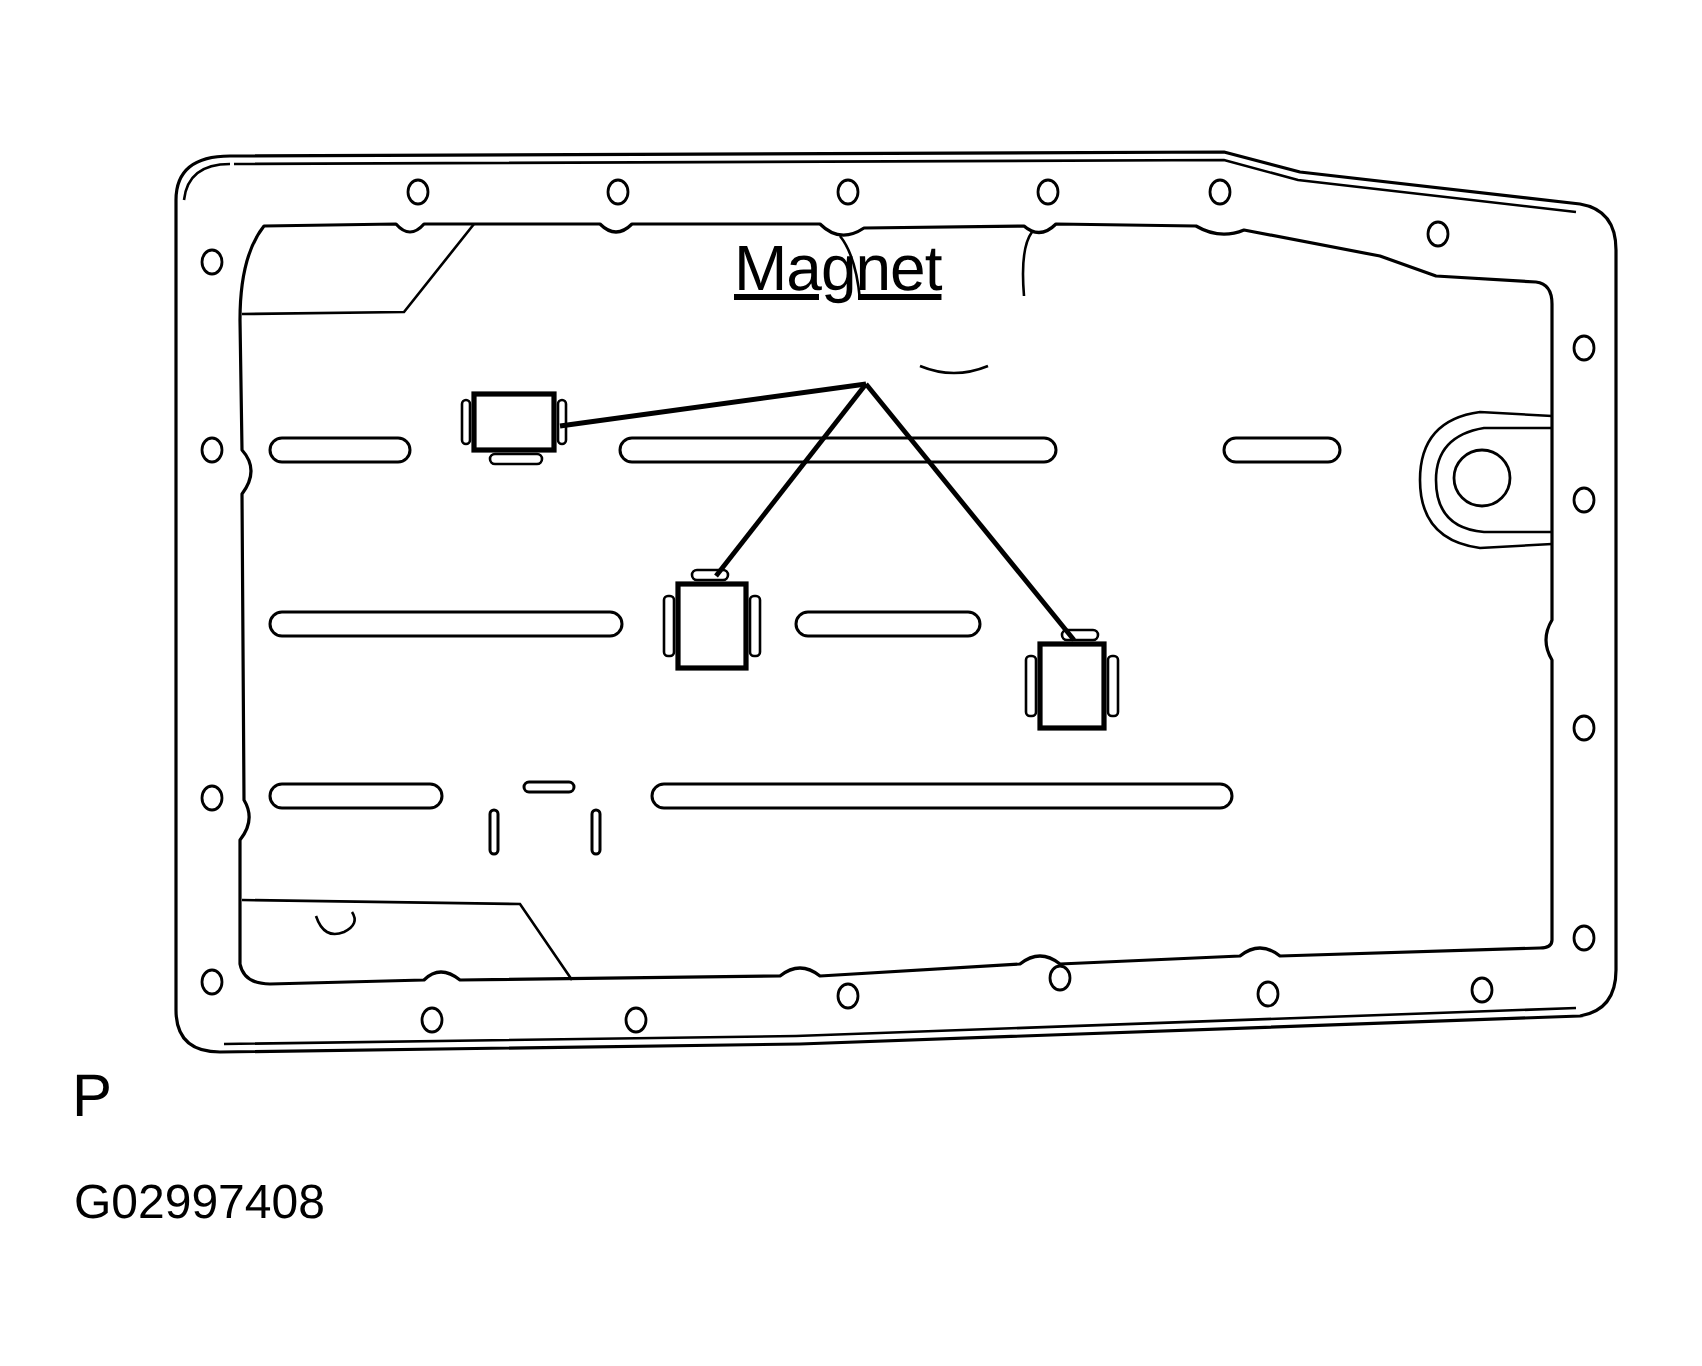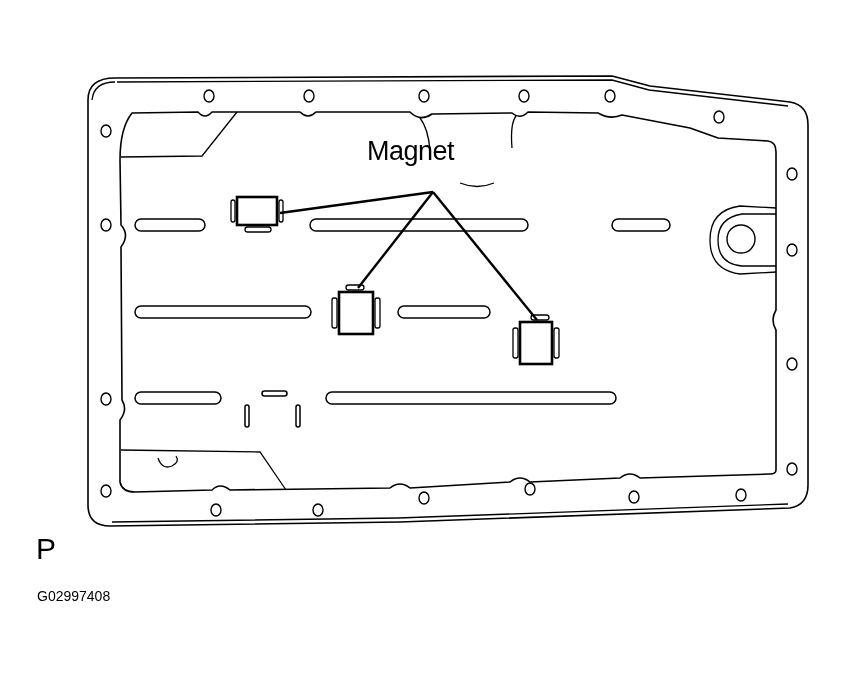--- a/index.html
+++ b/index.html
@@ -5,23 +5,23 @@
   html, body { margin:0; padding:0; background:#ffffff; }
   body { width:851px; height:683px; position:relative; overflow:hidden; font-family:"Liberation Sans", sans-serif; }
   svg { position:absolute; left:0; top:0; }
   .ln { fill:none; stroke:#000; stroke-width:1.6; stroke-linejoin:round; stroke-linecap:round; }
   .thin { fill:none; stroke:#000; stroke-width:1.3; }
   .thick { fill:none; stroke:#000; stroke-width:2.6; }
   .hole { fill:#fff; stroke:#000; stroke-width:1.4; }
   .slot { fill:#fff; stroke:#000; stroke-width:1.5; }
   .leader { stroke:#000; stroke-width:2.4; fill:none; }
   .label-text { position:absolute; color:#000; }
-  #magnet-label { left:367px; top:136px; font-size:27px; letter-spacing:-0.5px; }
+  #magnet-label { left:367px; top:116px; font-size:32px; letter-spacing:-0.5px;text-decoration:underline; }
   #view-letter { left:36px; top:532px; font-size:30px; }
-  #figure-code { left:37px; top:588px; font-size:14px; }
+  #figure-code { left:37px; top:588px; font-size:24px; }
 </style>
 </head>
 <body>
 
 <svg width="851" height="683" viewBox="0 0 851 683">
 
   <path class="ln" d="M115,78 L612,76 L650,86 L790,102 Q808,105 808,125 L808,485 Q808,505 790,508 L400,522 L110,526 Q88,526 88,505 L88,100 Q88,78 115,78 Z"></path>
   <path class="thin" d="M117,82 L612,80 L649,90 L788,106"></path>
   <path class="thin" d="M92,100 Q94,82 115,82"></path>
   <path class="thin" d="M112,522 L398,518 L788,504"></path>

